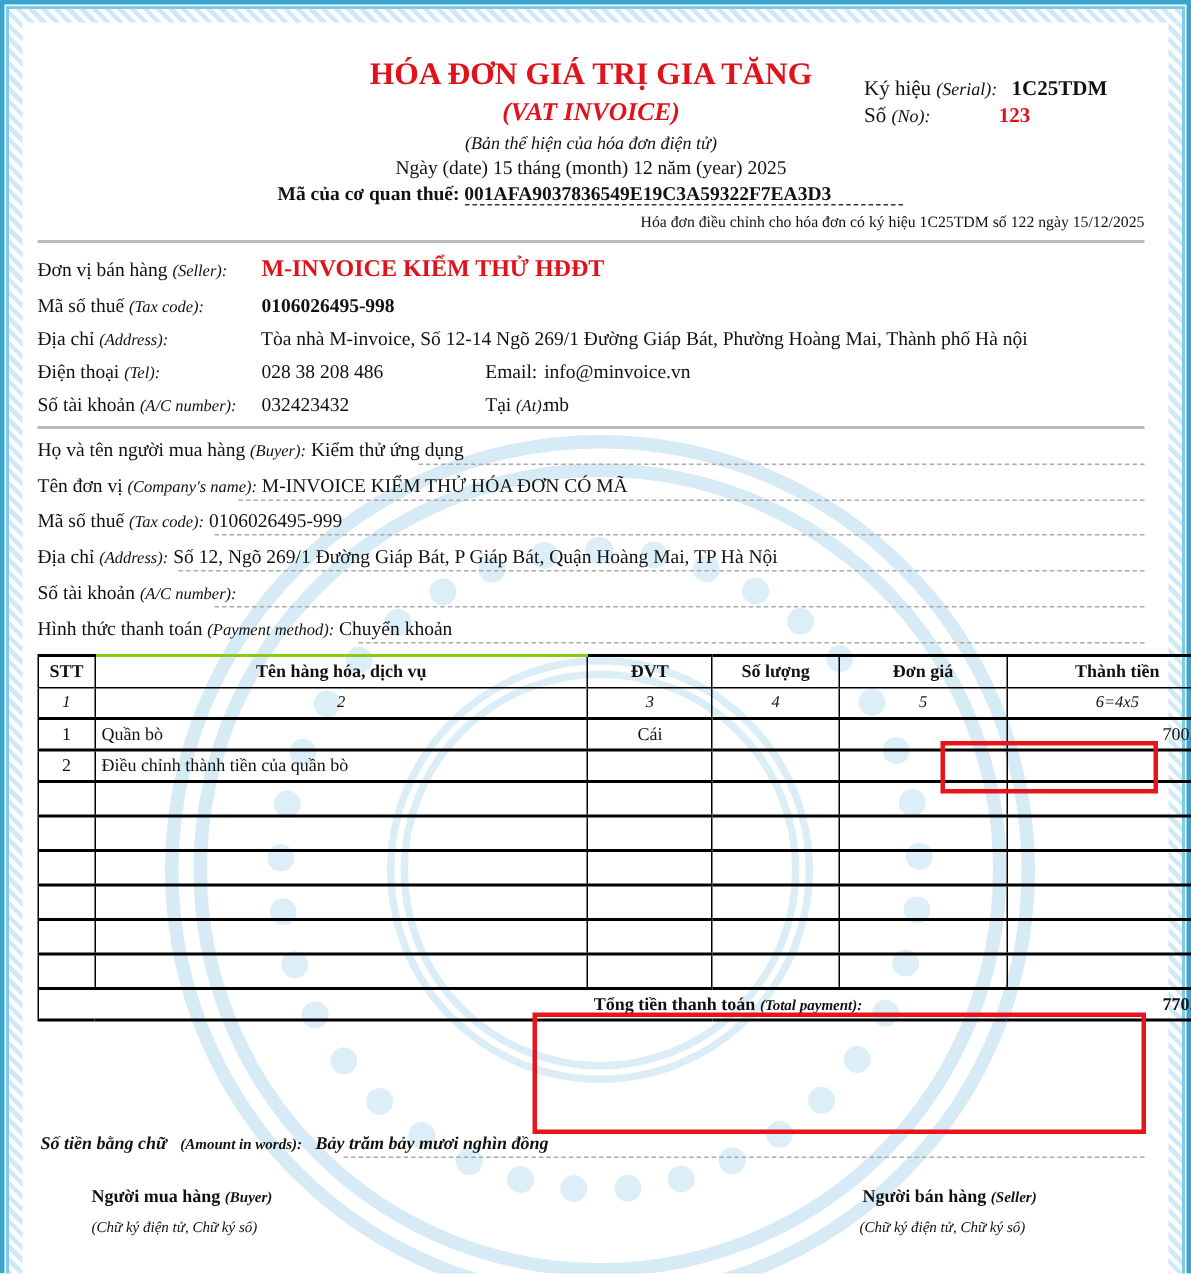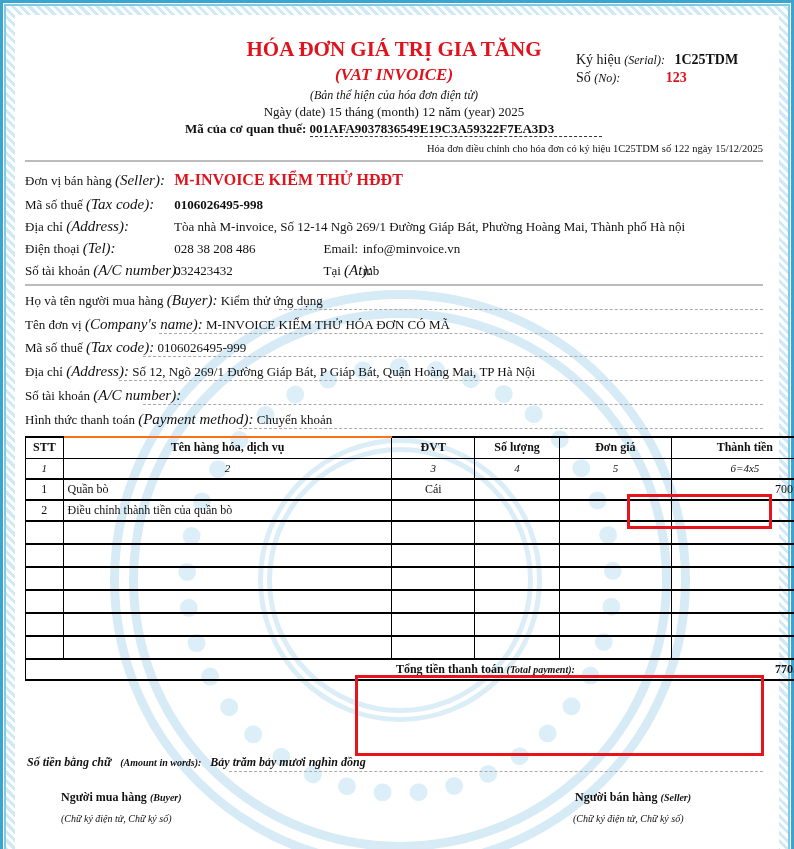--- a/index.html
+++ b/index.html
@@ -27,21 +27,21 @@
   .taxauth { left: 160px; top: 121px; font-size: 13px; font-weight: bold; }
   .taxauth .code { border-bottom: 1px dashed #333; padding-right: 48px; }
   .serial { left: 551px; top: 52px; font-size: 14px; }
   .serial i, .no i { font-size: 12px; }
   .serial b { margin-left: 6px; }
   .no { left: 551px; top: 70px; font-size: 14px; }
   .no b { color: #e0121b; margin-left: 42px; text-align: right; }
   .adjust { right: 0; top: 143px; font-size: 10.5px; }
   .hr { position: absolute; left: 0; width: 738px; height: 0; border-top: 2px solid #bbb; }
   .row { position: absolute; left: 0; font-size: 13px; white-space: nowrap; }
-  .row i { font-size: 15px; }
+  .row i { font-size: 11px; }
   .lbl { display: inline-block; }
   .seller-name { color: #e0121b; font-weight: bold; font-size: 16px; }
   .dotline { position: absolute; height: 0; border-bottom: 1px dashed #aaa; }
   table.items { position: absolute; left: 0; top: 436px; width: 794px; border-collapse: collapse; font-size: 12px; }
   table.items td { border: 1px solid #000; height: 21px; padding: 0 4px; box-sizing: border-box; }
   table.items tr.thick td { border-bottom: 2px solid #000; }
   table.items .hd { font-weight: bold; text-align: center; font-size: 12px; }
   table.items .hd2 { font-style: italic; text-align: center; font-size: 11px; }
   table.items .idx { font-style: italic; text-align: center; font-size: 11px; }
   .c { text-align: center; }
@@ -148,21 +148,21 @@
       <col style="width:35px">
         <col style="width:306px">
         <col style="width:77px">
         <col style="width:79px">
         <col style="width:104px">
         <col style="width:137px">
     </colgroup>
     <tbody>
         <tr style="border-top:2px solid #000">
       <td class="hd" style="border-bottom:none;border-top:2px solid #000">STT</td>
-      <td class="hd" style="border-bottom:none;border-top:2px solid #f97316">Tên hàng hóa, dịch vụ</td>
+      <td class="hd" style="border-bottom:none;border-top:2px solid #84cc16">Tên hàng hóa, dịch vụ</td>
       <td class="hd" style="border-bottom:none;border-top:2px solid #000">ĐVT</td>
       <td class="hd" style="border-bottom:none;border-top:2px solid #000">Số lượng</td>
       <td class="hd" style="border-bottom:none;border-top:2px solid #000">Đơn giá</td>
       <td class="hd" style="border-bottom:none;border-top:2px solid #000">Thành tiền</td>
     </tr>
     <tr class="thick">
       <td class="idx">1</td>
       <td class="idx">2</td>
       <td class="idx">3</td>
       <td class="idx">4</td>

